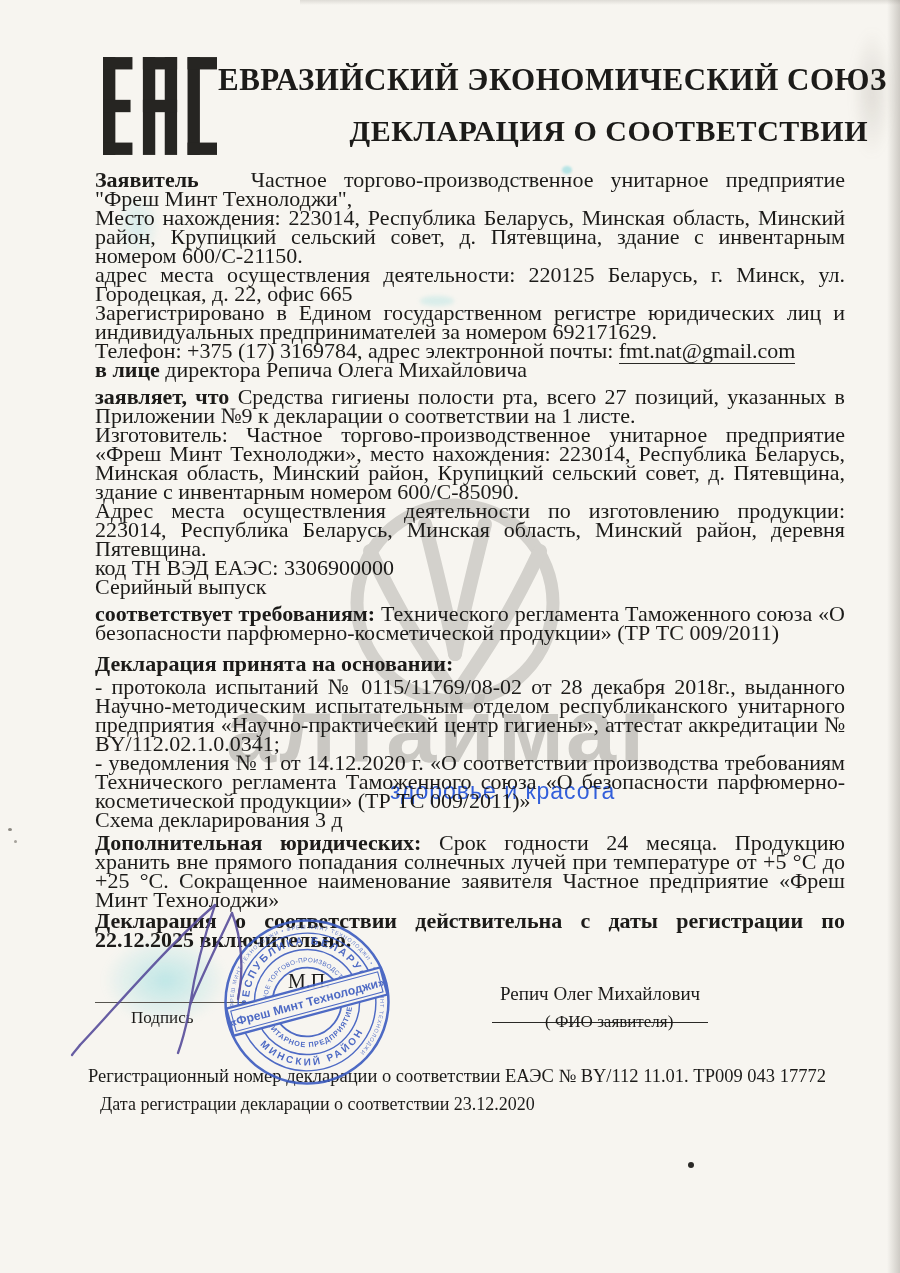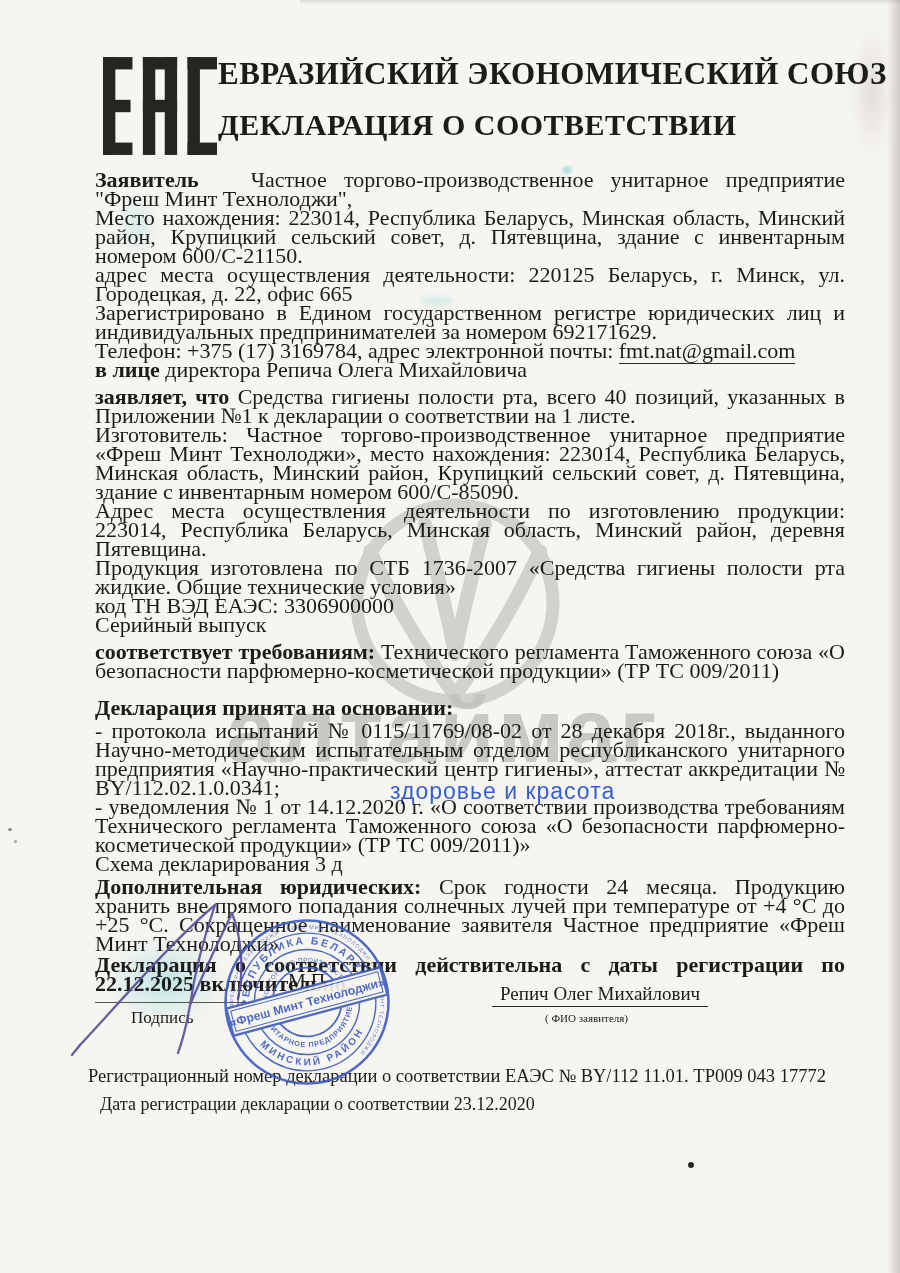--- a/index.html
+++ b/index.html
@@ -22,52 +22,52 @@
   .cyan-speck-b{position:absolute;left:562px;top:166px;width:10px;height:8px;border-radius:50%;
     background:rgba(62,198,208,.35);filter:blur(1px);}
   .cyan-speck-c{position:absolute;left:420px;top:296px;width:34px;height:10px;border-radius:50%;
     background:rgba(62,198,208,.16);filter:blur(2px);}
   .ink-dot{position:absolute;left:688px;top:1162px;width:6px;height:6px;border-radius:50%;background:#2a2926;}
   .margin-speck1{position:absolute;left:8px;top:828px;width:4px;height:3px;background:#8b8881;border-radius:50%;}
   .margin-speck2{position:absolute;left:14px;top:840px;width:3px;height:3px;background:#a5a29b;border-radius:50%;}
 
   
   .eac-logo{position:absolute;left:103px;top:57px;}
-  .titles{position:absolute;left:218px;top:56px;width:650px;text-align:left;}
+  .titles{position:absolute;left:218px;top:62px;width:650px;text-align:right;}
   .title-line1{font-size:31px;font-weight:bold;letter-spacing:.5px;white-space:nowrap;}
   .title-line2{font-size:30px;font-weight:bold;letter-spacing:.5px;margin-top:16px;white-space:nowrap;}
 
   
   .wm-circle{position:absolute;left:348px;top:496px;opacity:.55;z-index:1;}
   .wm-word{position:absolute;left:226px;top:680px;z-index:1;
     font-family:Liberation Sans, sans-serif;font-weight:bold;
     font-size:90px;letter-spacing:3px;color:#c3c1bc;opacity:.85;}
   .wm-tagline{position:absolute;left:390px;top:778px;z-index:1;
     font-family:"Liberation Sans","DejaVu Sans",sans-serif;
     font-size:23px;letter-spacing:1px;color:#1d4ed8;opacity:.9;}
 
   
   .doc-body{position:absolute;left:95px;top:170px;width:750px;z-index:2;
     font-size:22px;line-height:19px;text-align:justify;}
   .doc-body p{margin:0;}
   .doc-body p.g8{margin-top:8px;}
-  .doc-body p.g10{margin-top:18px;}
+  .doc-body p.g10{margin-top:12px;}
   .doc-body p.g4{margin-top:4px;}
   .doc-body p.g2{margin-top:2px;}
   .b{font-weight:bold;}
   .lbl-gap{display:inline-block;width:52px;}
   .email{border-bottom:1.2px solid #2a2926;}
 
   
   .sig-line{position:absolute;left:95px;top:1002px;width:162px;border-top:1.4px solid #57544e;z-index:2;}
   .sig-caption{position:absolute;left:131px;top:1008px;font-size:17px;z-index:2;}
   .mp-label{position:absolute;left:288px;top:970px;font-size:20px;z-index:2;}
   .sig-name{position:absolute;left:492px;top:983px;font-size:19px;z-index:2;
-    border-bottom:1.3px solid #2a2926;padding:0 8px 1px 8px;}
-  .sig-name-caption{position:absolute;left:545px;top:1012px;font-size:11px;z-index:2;text-align:center;}
+    border-bottom:1.3px solid #2a2926;padding:0 8px 17px 8px;}
+  .sig-name-caption{position:absolute;left:545px;top:1012px;font-size:17px;z-index:2;text-align:center;}
   .stamp{position:absolute;left:214px;top:916px;z-index:3;transform:rotate(-8deg);opacity:.9;}
   .signature-svg{position:absolute;left:70px;top:893px;z-index:4;}
 
   
   .footer-line1{position:absolute;left:88px;top:1066px;font-size:18.5px;z-index:2;white-space:nowrap;}
   .footer-line2{position:absolute;left:100px;top:1094px;font-size:18px;z-index:2;white-space:nowrap;}
 </style>
 </head>
 <body>
 
@@ -117,32 +117,31 @@
   <div class="wm-word">алтаймаг</div>
   <div class="wm-tagline">здоровье и красота</div>
 
   <main class="doc-body">
     <p><span class="b">Заявитель</span><span class="lbl-gap"></span><span>Частное торгово-производственное унитарное предприятие "Фреш Минт Технолоджи",</span></p>
     <p>Место нахождения: 223014, Республика Беларусь, Минская область, Минский район, Крупицкий сельский совет, д. Пятевщина, здание с инвентарным номером 600/С-21150.</p>
     <p>адрес места осуществления деятельности: 220125 Беларусь, г. Минск, ул. Городецкая, д. 22, офис 665</p>
     <p>Зарегистрировано в Едином государственном регистре юридических лиц и индивидуальных предпринимателей за номером 692171629.</p>
     <p><span>Телефон: +375 (17) 3169784, адрес электронной почты: </span><span class="email">fmt.nat@gmail.com</span></p>
     <p><span class="b">в лице</span><span> директора Репича Олега Михайловича</span></p>
-    <p class="g8"><span class="b">заявляет, что</span><span> Средства гигиены полости рта, всего 40 позиций, указанных в Приложении №1 к декларации о соответствии на 1 листе.</span></p>
+    <p class="g8"><span class="b">заявляет, что</span><span> Средства гигиены полости рта, всего 27 позиций, указанных в Приложении №9 к декларации о соответствии на 1 листе.</span></p>
     <p>Изготовитель: Частное торгово-производственное унитарное предприятие «Фреш Минт Технолоджи», место нахождения: 223014, Республика Беларусь, Минская область, Минский район, Крупицкий сельский совет, д. Пятевщина, здание с инвентарным номером 600/С-85090.</p>
     <p>Адрес места осуществления деятельности по изготовлению продукции: 223014, Республика Беларусь, Минская область, Минский район, деревня Пятевщина.</p>
-    <p>Продукция изготовлена по СТБ 1736-2007 «Средства гигиены полости рта жидкие. Общие технические условия»</p>
     <p>код ТН ВЭД ЕАЭС: 3306900000</p>
     <p>Серийный выпуск</p>
     <p class="g8"><span class="b">соответствует требованиям:</span><span> Технического регламента Таможенного союза «О безопасности парфюмерно-косметической продукции» (ТР ТС 009/2011)</span></p>
     <p class="g10 b">Декларация принята на основании:</p>
     <p class="g4">-  протокола испытаний № 0115/11769/08-02 от 28 декабря  2018г., выданного  Научно-методическим испытательным отделом республиканского унитарного предприятия  «Научно-практический центр гигиены»,  аттестат аккредитации № BY/112.02.1.0.0341;</p>
     <p>- уведомления № 1 от 14.12.2020 г. «О соответствии производства требованиям Технического регламента Таможенного союза «О безопасности парфюмерно-косметической  продукции» (ТР ТС 009/2011)»</p>
     <p>Схема декларирования 3 д</p>
-    <p class="g4"><span class="b">Дополнительная юридических:</span><span> Срок годности   24 месяца.  Продукцию хранить вне прямого попадания солнечных лучей при температуре от +4 °С до +25 °С. Сокращенное наименование заявителя Частное предприятие «Фреш Минт Технолоджи»</span></p>
+    <p class="g4"><span class="b">Дополнительная юридических:</span><span> Срок годности   24 месяца.  Продукцию хранить вне прямого попадания солнечных лучей при температуре от +5 °С до +25 °С. Сокращенное наименование заявителя Частное предприятие «Фреш Минт Технолоджи»</span></p>
     <p class="g2 b">Декларация о соответствии действительна с даты регистрации по 22.12.2025 включительно.</p>
   </main>
 
   <div class="sig-line"></div>
   <div class="sig-caption">Подпись</div>
   <div class="mp-label">М.П.</div>
   <div class="sig-name">Репич Олег Михайлович</div>
   <div class="sig-name-caption">( ФИО заявителя)</div>
 
   <svg class="stamp" width="186" height="172" viewBox="0 0 190 190">

